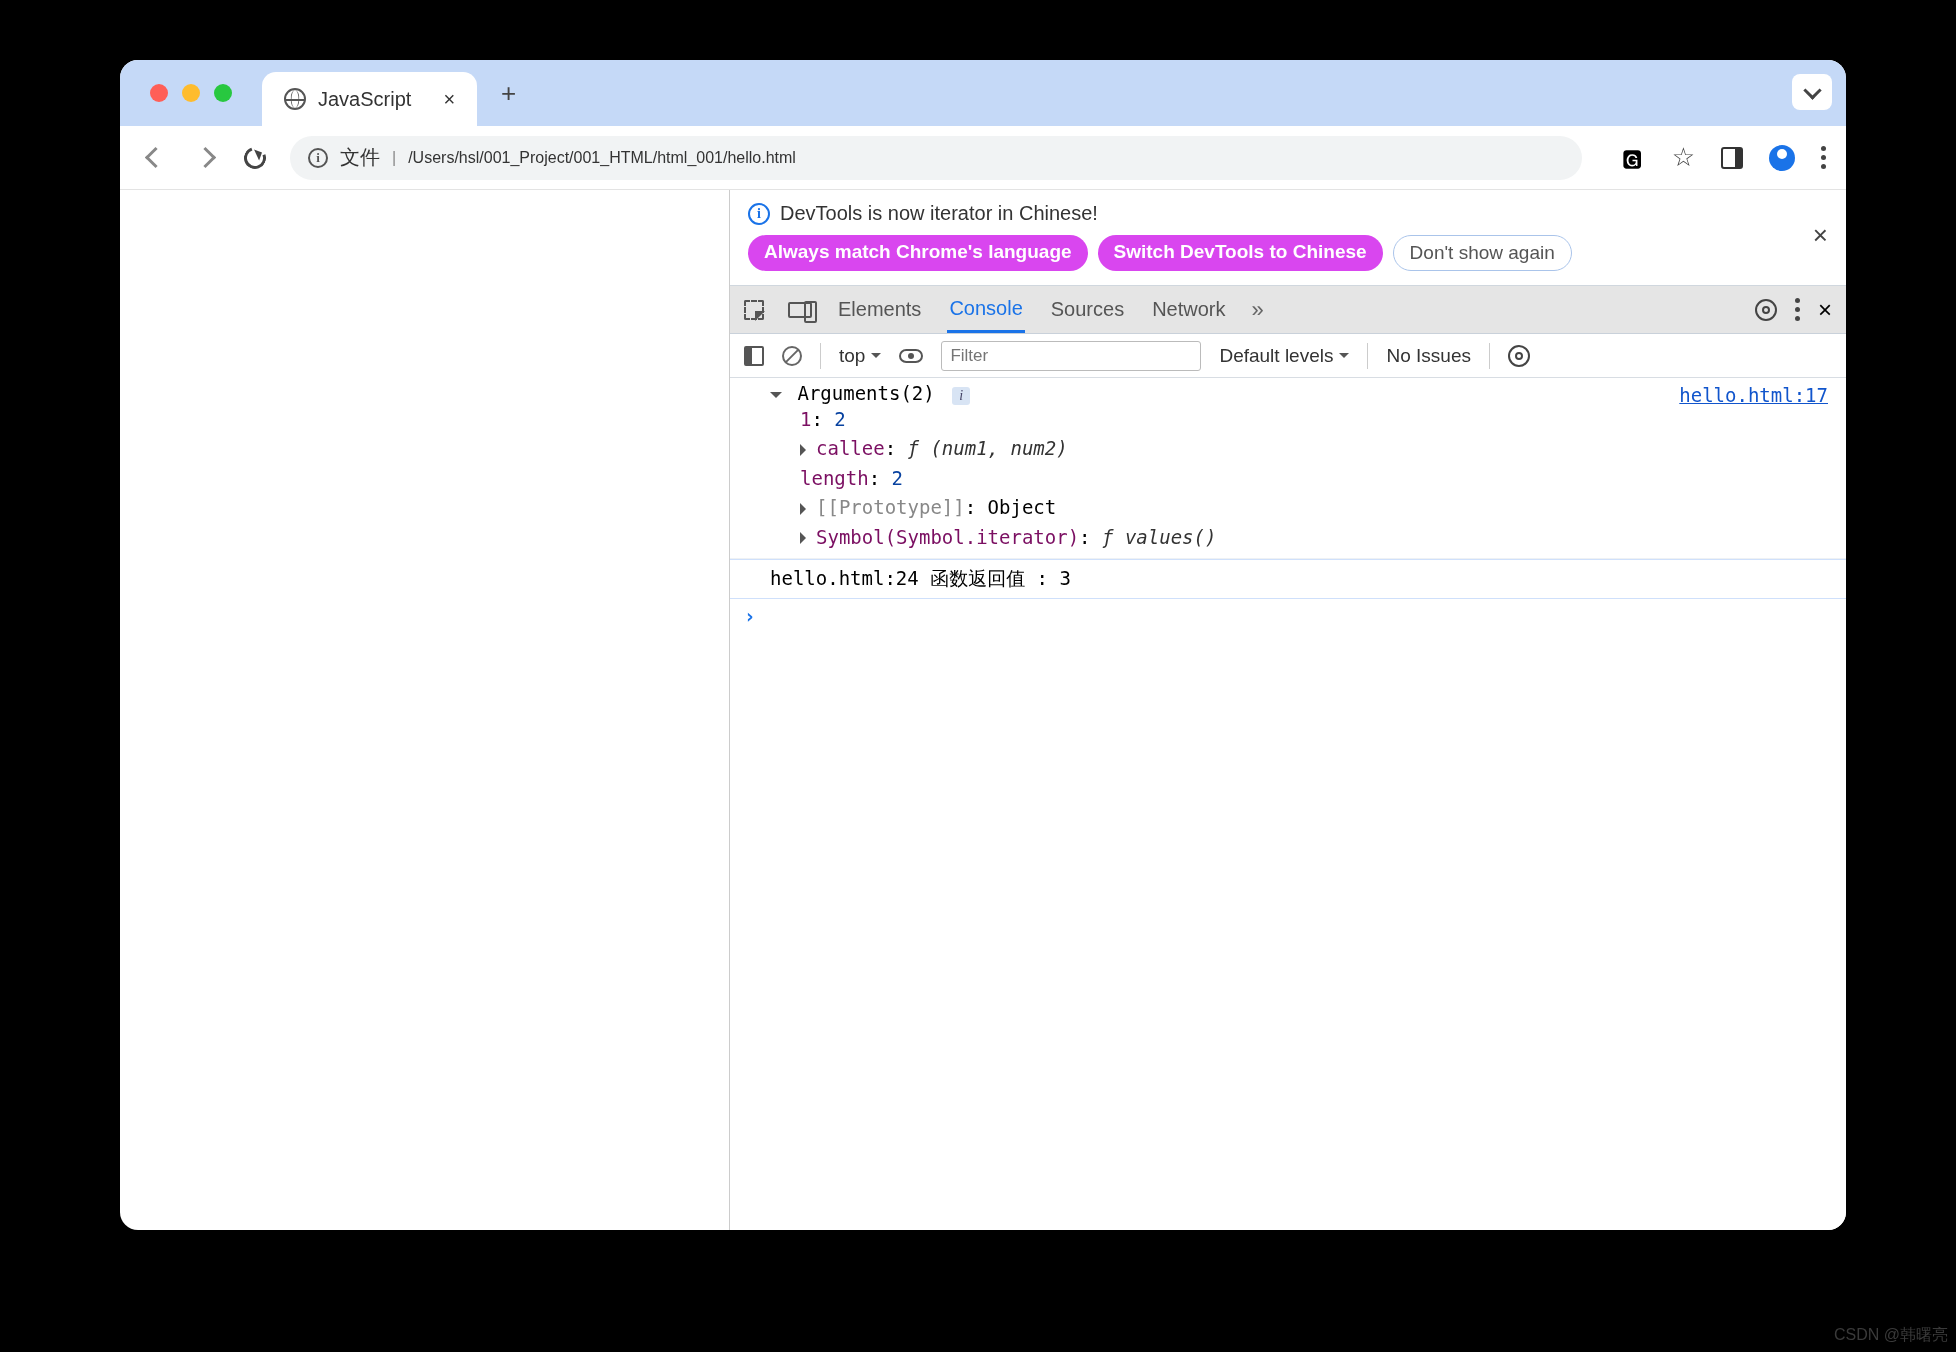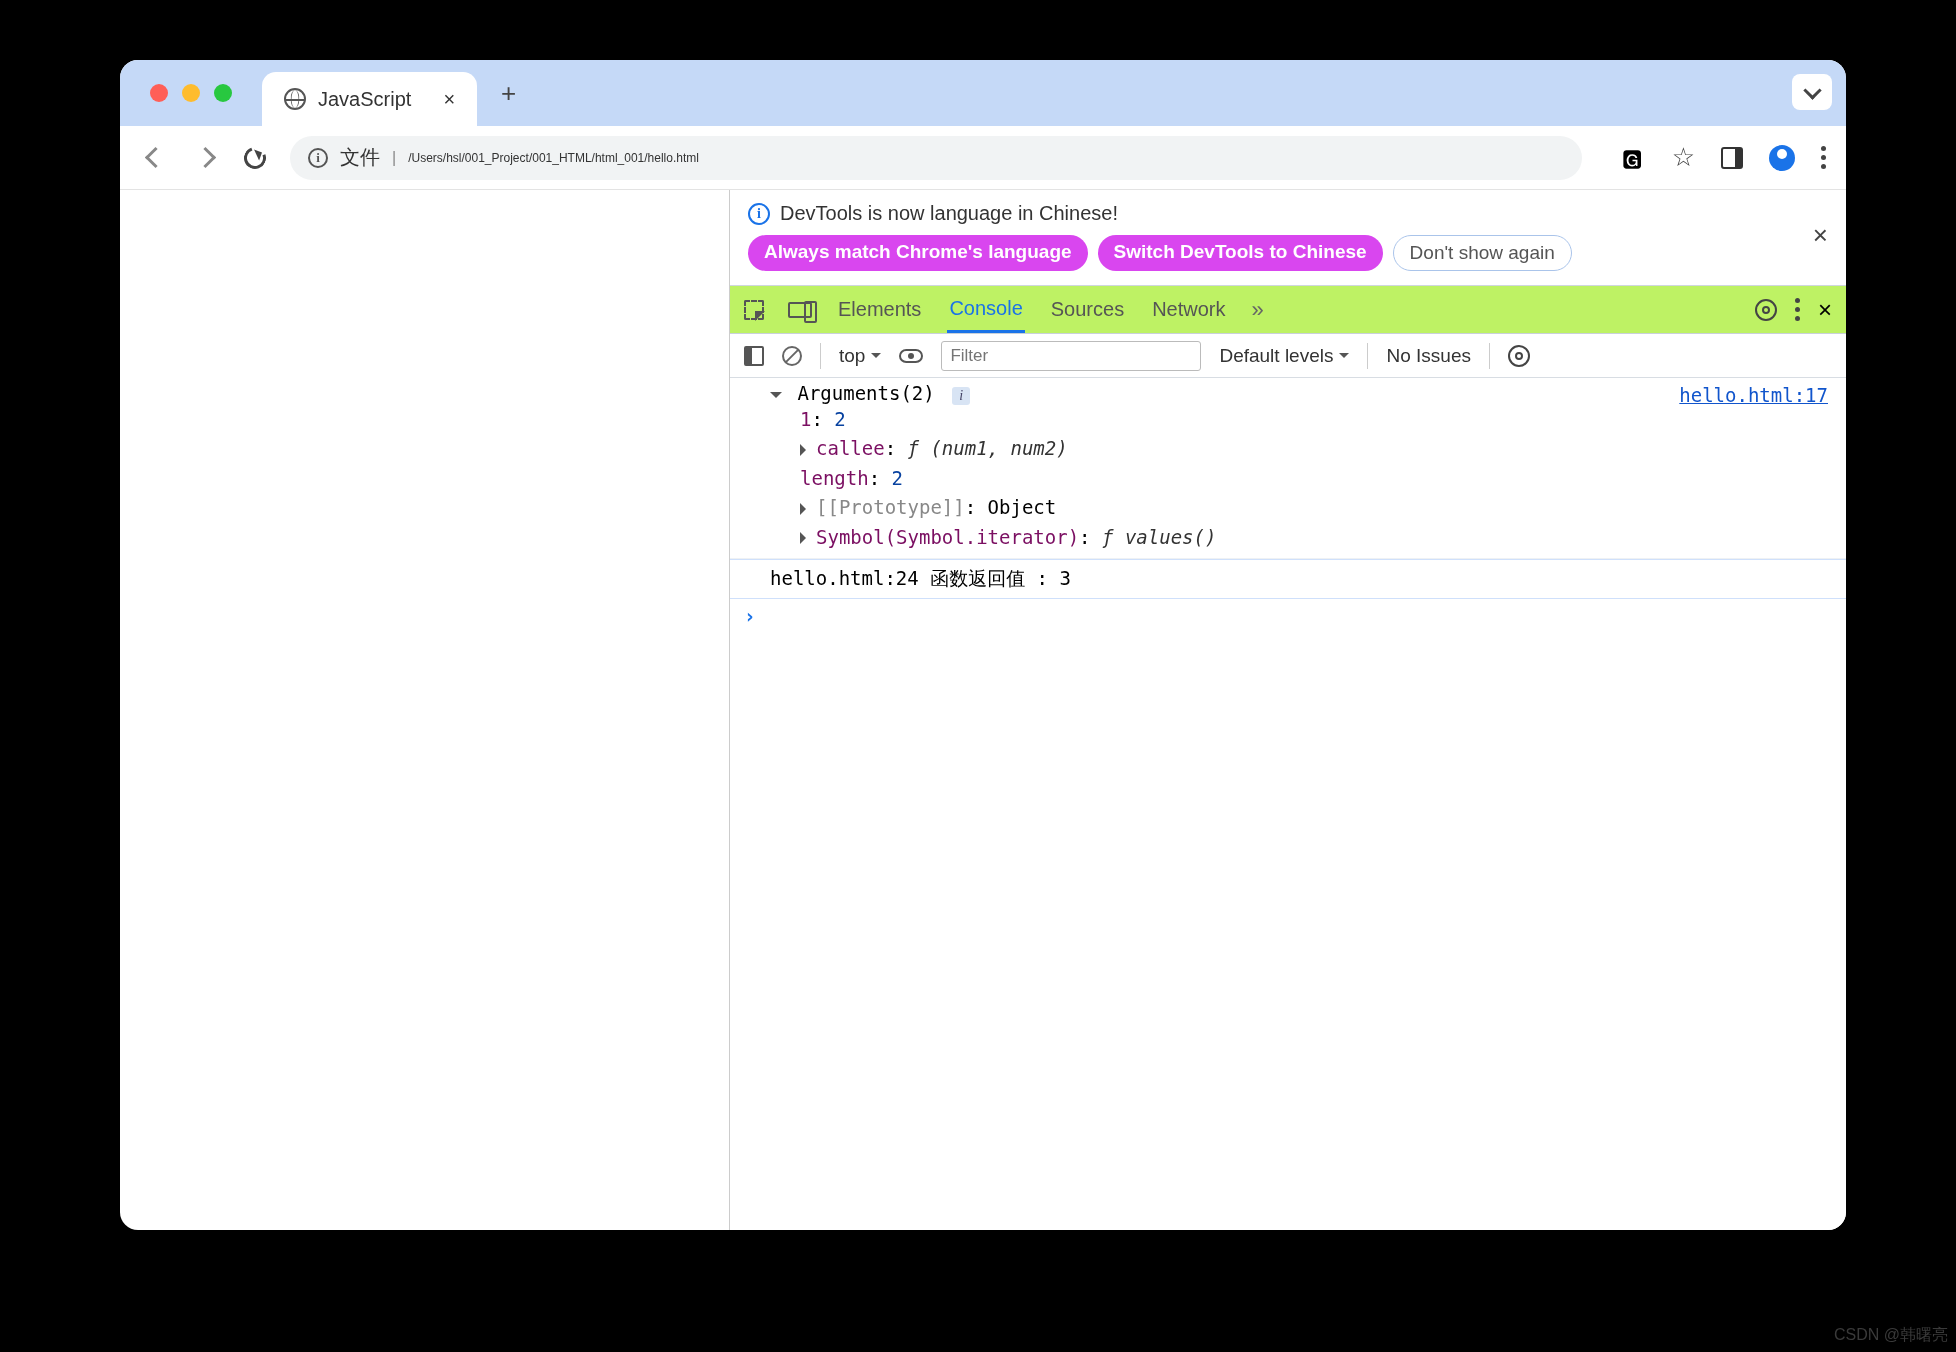--- a/index.html
+++ b/index.html
@@ -26,21 +26,21 @@
   .addrbar{height:64px;background:#fff;border-bottom:1px solid #e3e3e3;display:flex;align-items:center;padding:0 20px;gap:20px;}
   .nav-ico{width:30px;height:30px;display:flex;align-items:center;justify-content:center;color:#5f6368;}
   .arrow{border:solid #888;border-width:0 3px 3px 0;padding:6px;}
   .arrow.left{transform:rotate(135deg);}
   .arrow.right{transform:rotate(-45deg);}
   .reload{width:22px;height:22px;border:3px solid #444;border-radius:50%;border-top-color:transparent;transform:rotate(25deg);position:relative;}
   .reload::after{content:"";position:absolute;top:-6px;right:-2px;border:6px solid transparent;border-bottom-color:#444;transform:rotate(40deg);}
   .omnibox{flex:1;height:44px;background:#f1f3f4;border-radius:22px;display:flex;align-items:center;padding:0 18px;gap:12px;}
   .info-ico{width:20px;height:20px;border:2px solid #555;border-radius:50%;display:flex;align-items:center;justify-content:center;font-size:13px;font-weight:bold;color:#555;font-family:serif;}
   .url-label{font-size:20px;color:#333;}
-  .url-path{font-size:12px;color:#333;}
+  .url-path{font-size:16px;color:#333;}
   .right-icons{display:flex;align-items:center;gap:26px;margin-left:20px;}
   .ico{width:24px;height:24px;display:inline-block;}
   .star{font-size:26px;color:#444;}
   .panel-toggle{width:22px;height:22px;border:2.5px solid #333;border-radius:3px;position:relative;}
   .panel-toggle::after{content:"";position:absolute;right:0;top:0;bottom:0;width:35%;background:#333;}
   .avatar{width:26px;height:26px;background:#1a73e8;border-radius:50%;position:relative;}
   .avatar::after{content:"";position:absolute;left:50%;top:4px;width:10px;height:10px;background:#fff;border-radius:50%;transform:translateX(-50%);}
   .dots3{display:flex;flex-direction:column;gap:4px;}
   .dots3 span{width:5px;height:5px;background:#444;border-radius:50%;}
   
@@ -50,21 +50,21 @@
   
   .infobar{padding:12px 18px 14px 18px;border-bottom:1px solid #d0d7de;position:relative;}
   .infobar-row1{display:flex;align-items:center;gap:10px;font-size:20px;color:#333;margin-bottom:10px;}
   .info-circle{width:22px;height:22px;border:2px solid #1a73e8;border-radius:50%;display:flex;align-items:center;justify-content:center;color:#1a73e8;font-family:serif;font-weight:bold;font-size:14px;}
   .infobar-row2{display:flex;gap:10px;flex-wrap:wrap;}
   .pill{padding:6px 16px;border-radius:20px;font-size:19px;font-weight:600;cursor:pointer;}
   .pill.blue{background:#d946ef;color:#fff;}
   .pill.outline{background:#fff;border:1.5px solid #aac4ea;color:#555;font-weight:500;}
   .infobar-close{position:absolute;right:18px;top:30px;font-size:26px;color:#444;cursor:pointer;}
   
-  .dt-tabs{height:48px;background:#bef264;border-bottom:1px solid #c9d1da;display:flex;align-items:center;padding:0 14px;gap:24px;}
+  .dt-tabs{height:48px;background:#e5e5e5;border-bottom:1px solid #c9d1da;display:flex;align-items:center;padding:0 14px;gap:24px;}
   .dt-tabs .tabi{font-size:20px;color:#555;cursor:pointer;padding:10px 2px;}
   .dt-tabs .tabi.active{color:#1a73e8;border-bottom:3px solid #1a73e8;}
   .dt-tabs .tright{margin-left:auto;display:flex;align-items:center;gap:18px;}
   .select-ico{width:20px;height:20px;border:2px dashed #555;border-radius:2px;position:relative;}
   .select-ico::after{content:"";position:absolute;right:-3px;bottom:-3px;border:5px solid transparent;border-top-color:#555;border-left-color:#555;}
   .device-ico{width:24px;height:16px;border:2px solid #555;border-radius:2px;position:relative;}
   .device-ico::after{content:"";position:absolute;right:-7px;top:-3px;width:9px;height:18px;border:2px solid #555;border-radius:2px;}
   .gear{width:22px;height:22px;border:2.5px solid #444;border-radius:50%;position:relative;}
   .gear::before{content:"";position:absolute;inset:5px;border:2px solid #444;border-radius:50%;}
   .more-chev{font-size:22px;color:#666;}
@@ -149,21 +149,21 @@
     </div>
   </div>
 
   <div class="body">
     <div class="page-pane"></div>
     <div class="devtools">
 
       <div class="infobar">
         <div class="infobar-row1">
           <span class="info-circle">i</span>
-          <span>DevTools is now language in Chinese!</span>
+          <span>DevTools is now iterator in Chinese!</span>
         </div>
         <div class="infobar-row2">
           <span class="pill blue">Always match Chrome's language</span>
           <span class="pill blue">Switch DevTools to Chinese</span>
           <span class="pill outline">Don't show again</span>
         </div>
         <span class="infobar-close">×</span>
       </div>
 
       <div class="dt-tabs">

